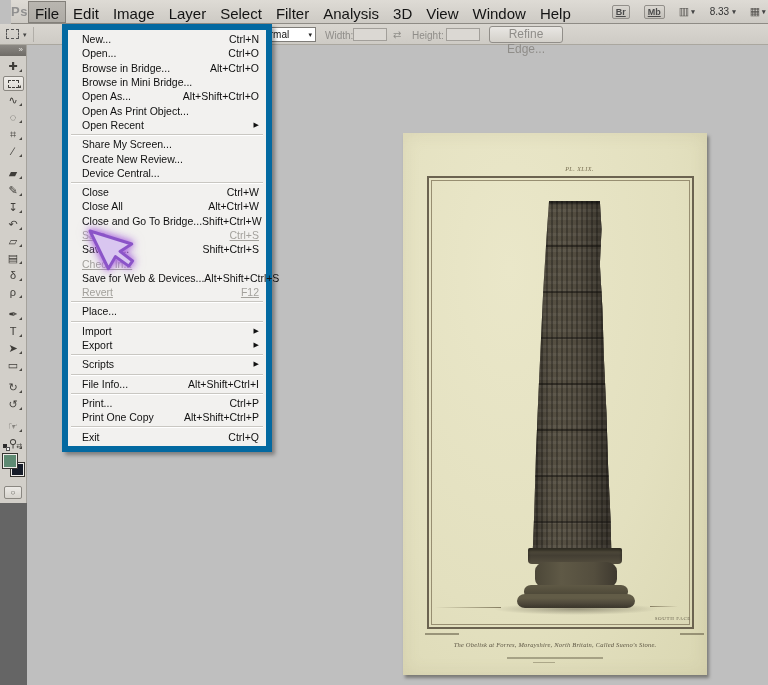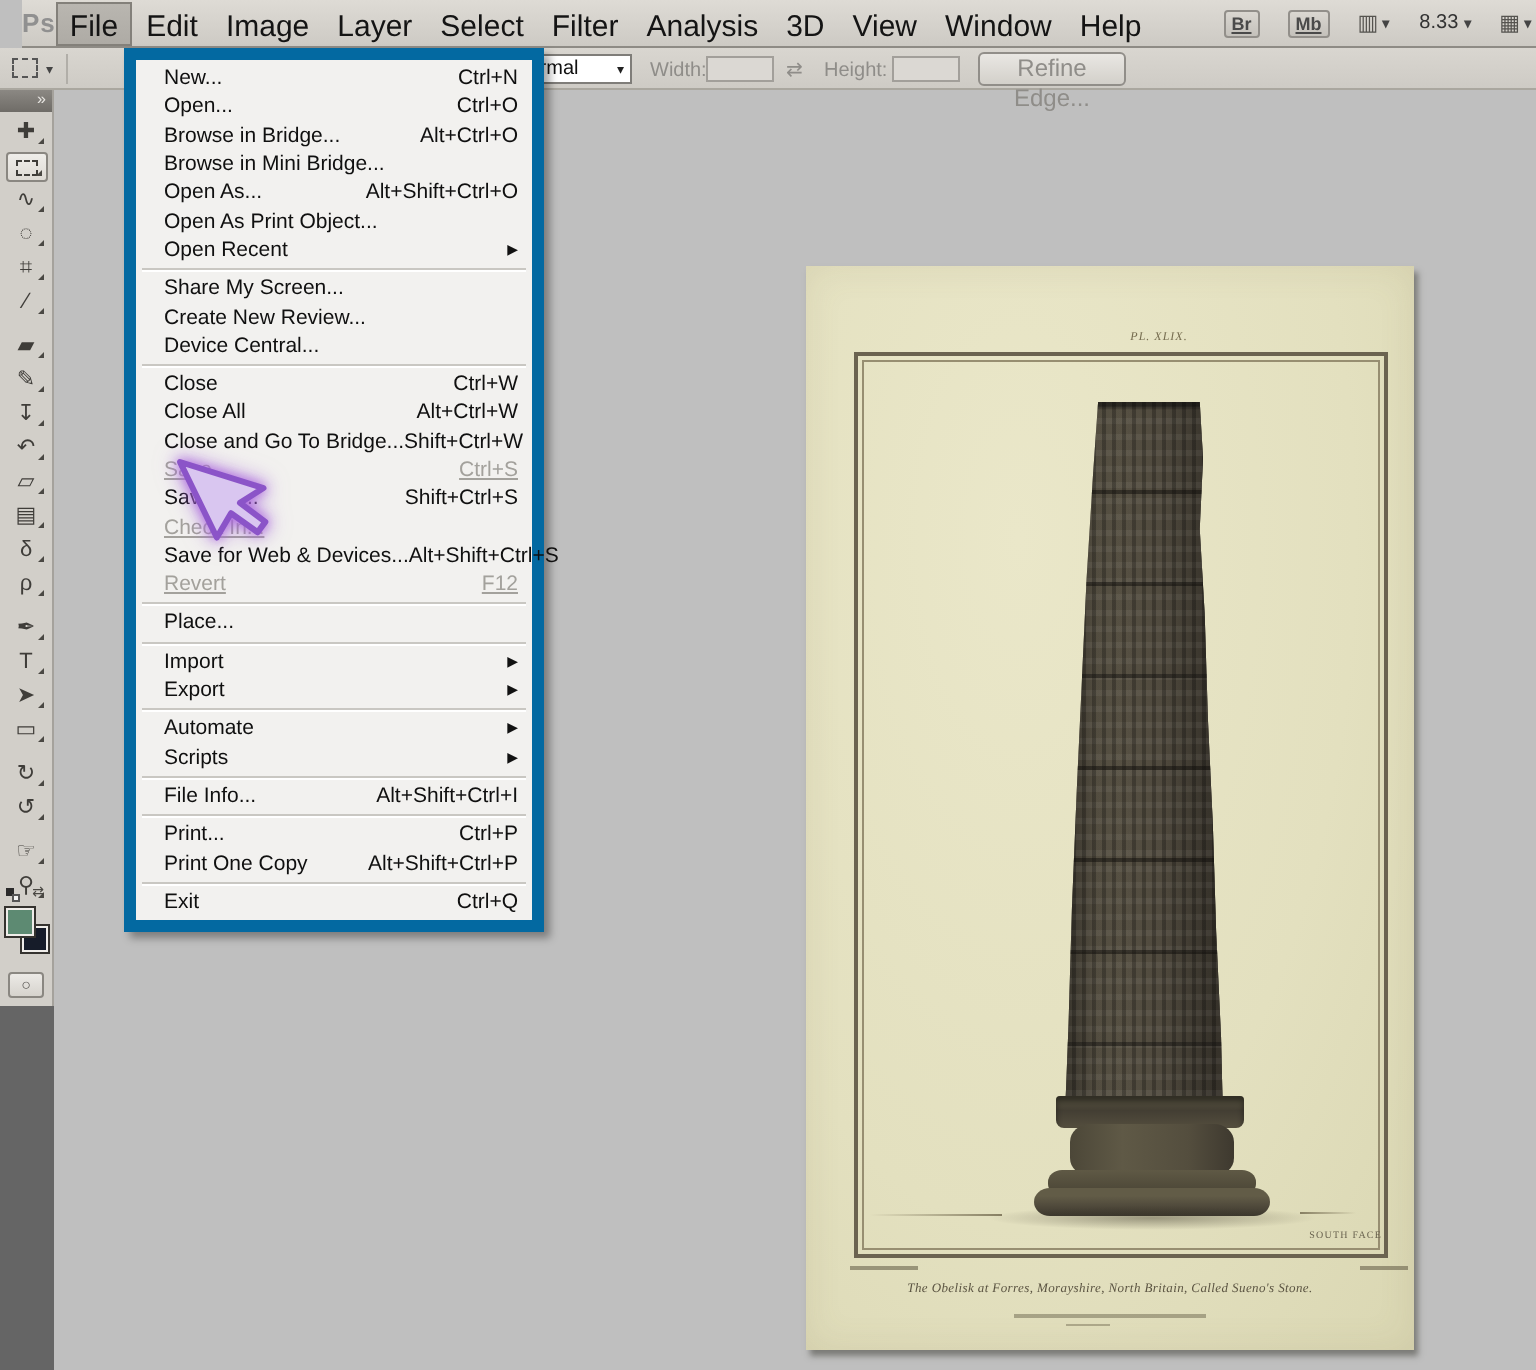--- a/index.html
+++ b/index.html
@@ -559,25 +559,20 @@
       </div>
 
       <div class="menu-row has-submenu">
         <span class="label">Export</span>
 
         <span class="sub-arrow">▶</span>
       </div>
 
       <div class="menu-sep"></div>
 
-      <div class="menu-row has-submenu">
-        <span class="label">Automate</span>
-
-        <span class="sub-arrow">▶</span>
-      </div>
 
       <div class="menu-row has-submenu">
         <span class="label">Scripts</span>
 
         <span class="sub-arrow">▶</span>
       </div>
 
       <div class="menu-sep"></div>
 
       <div class="menu-row">

